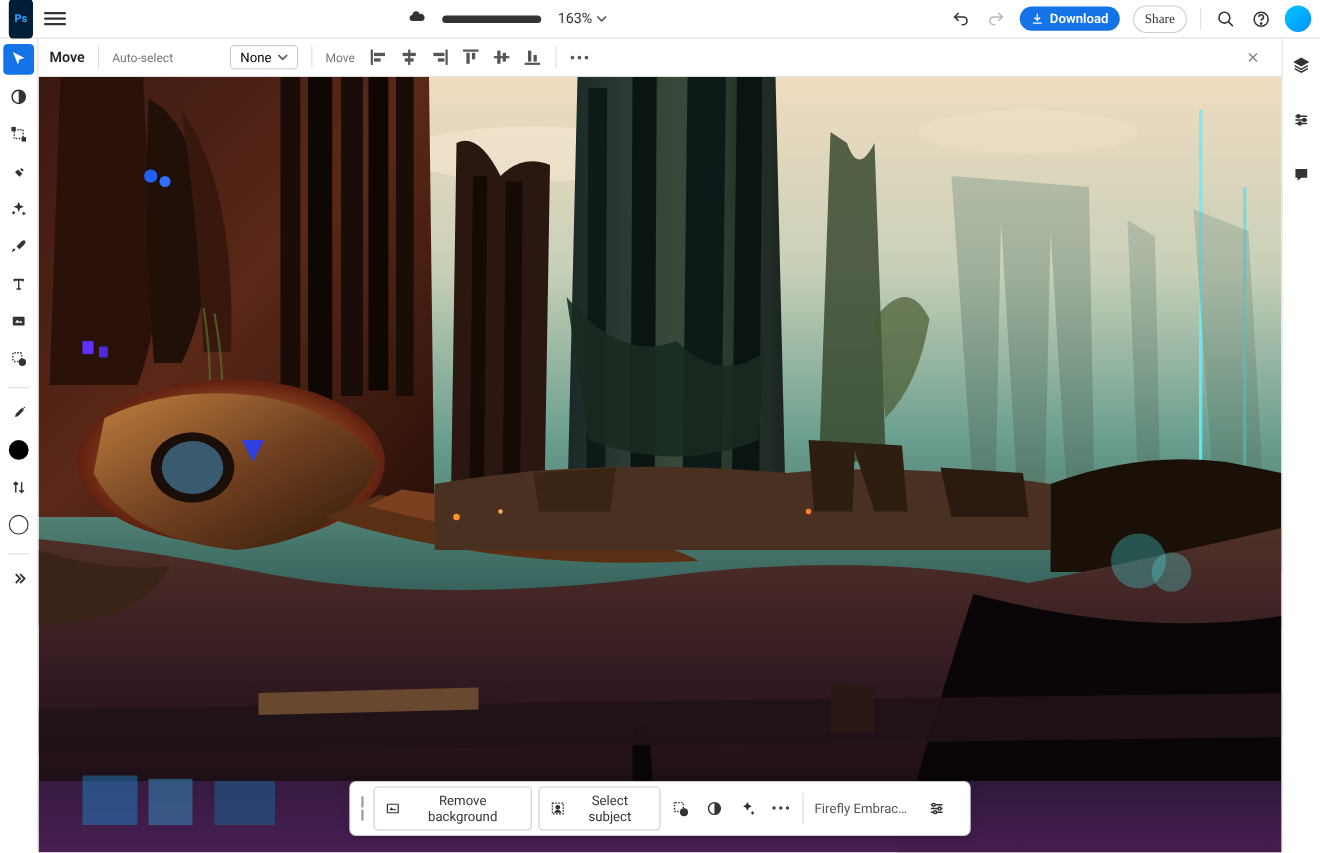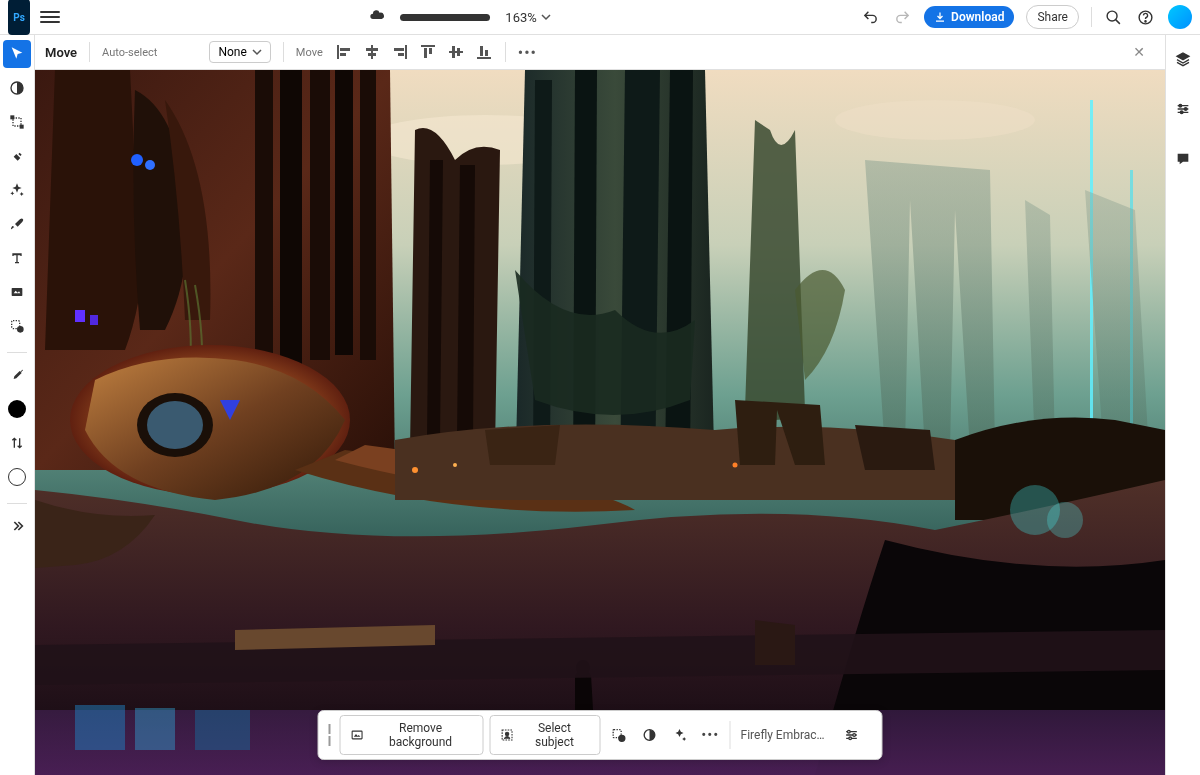--- a/index.html
+++ b/index.html
@@ -10,21 +10,21 @@
 .menu-icon { width:20px; display:flex; flex-direction:column; gap:3px; cursor:pointer; }
 .menu-icon span{height:2px;background:#333;border-radius:1px;}
 .header-center { margin-left:auto; display:flex; align-items:center; gap:15px; }
 .cloud-icon svg{width:16px;height:16px;}
 .filename-bar{width:90px;height:7px;background:#333;border-radius:4px;}
 .zoom-display{font-size:13px;color:#333;display:flex;align-items:center;gap:4px;cursor:pointer;}
 .header-right{margin-left:auto;display:flex;align-items:center;gap:12px;}
 .icon-btn{width:20px;height:20px;display:flex;align-items:center;justify-content:center;cursor:pointer;color:#555;}
 .icon-btn svg{width:17px;height:17px;}
 .download-btn{background:#1473e6;color:#fff;border:none;padding:4px 10px;border-radius:14px;font-size:12px;cursor:pointer;display:flex;align-items:center;gap:5px;font-weight:600;}
-.share-btn{background:#fff;border:1px solid #ccc;padding:4px 10px;border-radius:14px;font-size:12px;cursor:pointer;color:#333;}
+.share-btn{background:#fff;border:1px solid #ccc;padding:4px 10px;border-radius:14px;font-size:12px;cursor:pointer;color:#333;font-family:Liberation Serif, serif;}
 .divider-v{width:1px;height:20px;background:#ddd;}
 .avatar{width:24px;height:24px;border-radius:50%;background:linear-gradient(135deg,#00c8ff,#0090ff);cursor:pointer;}
 
 .options-bar{height:35px;display:flex;align-items:center;padding:0 10px;border-bottom:1px solid #e0e0e0;gap:12px;margin-left:35px;margin-right:35px;}
 .tool-name{font-size:13px;font-weight:600;color:#222;}
 .auto-select{font-size:11px;color:#777;}
 .select-box{border:1px solid #ccc;border-radius:4px;padding:3px 8px;font-size:12px;display:flex;align-items:center;gap:5px;cursor:pointer;margin-left:40px;}
 .align-label{font-size:11px;color:#777;}
 .align-btns{display:flex;gap:10px;}
 .align-btn{width:18px;height:18px;display:flex;align-items:center;justify-content:center;cursor:pointer;color:#555;}

